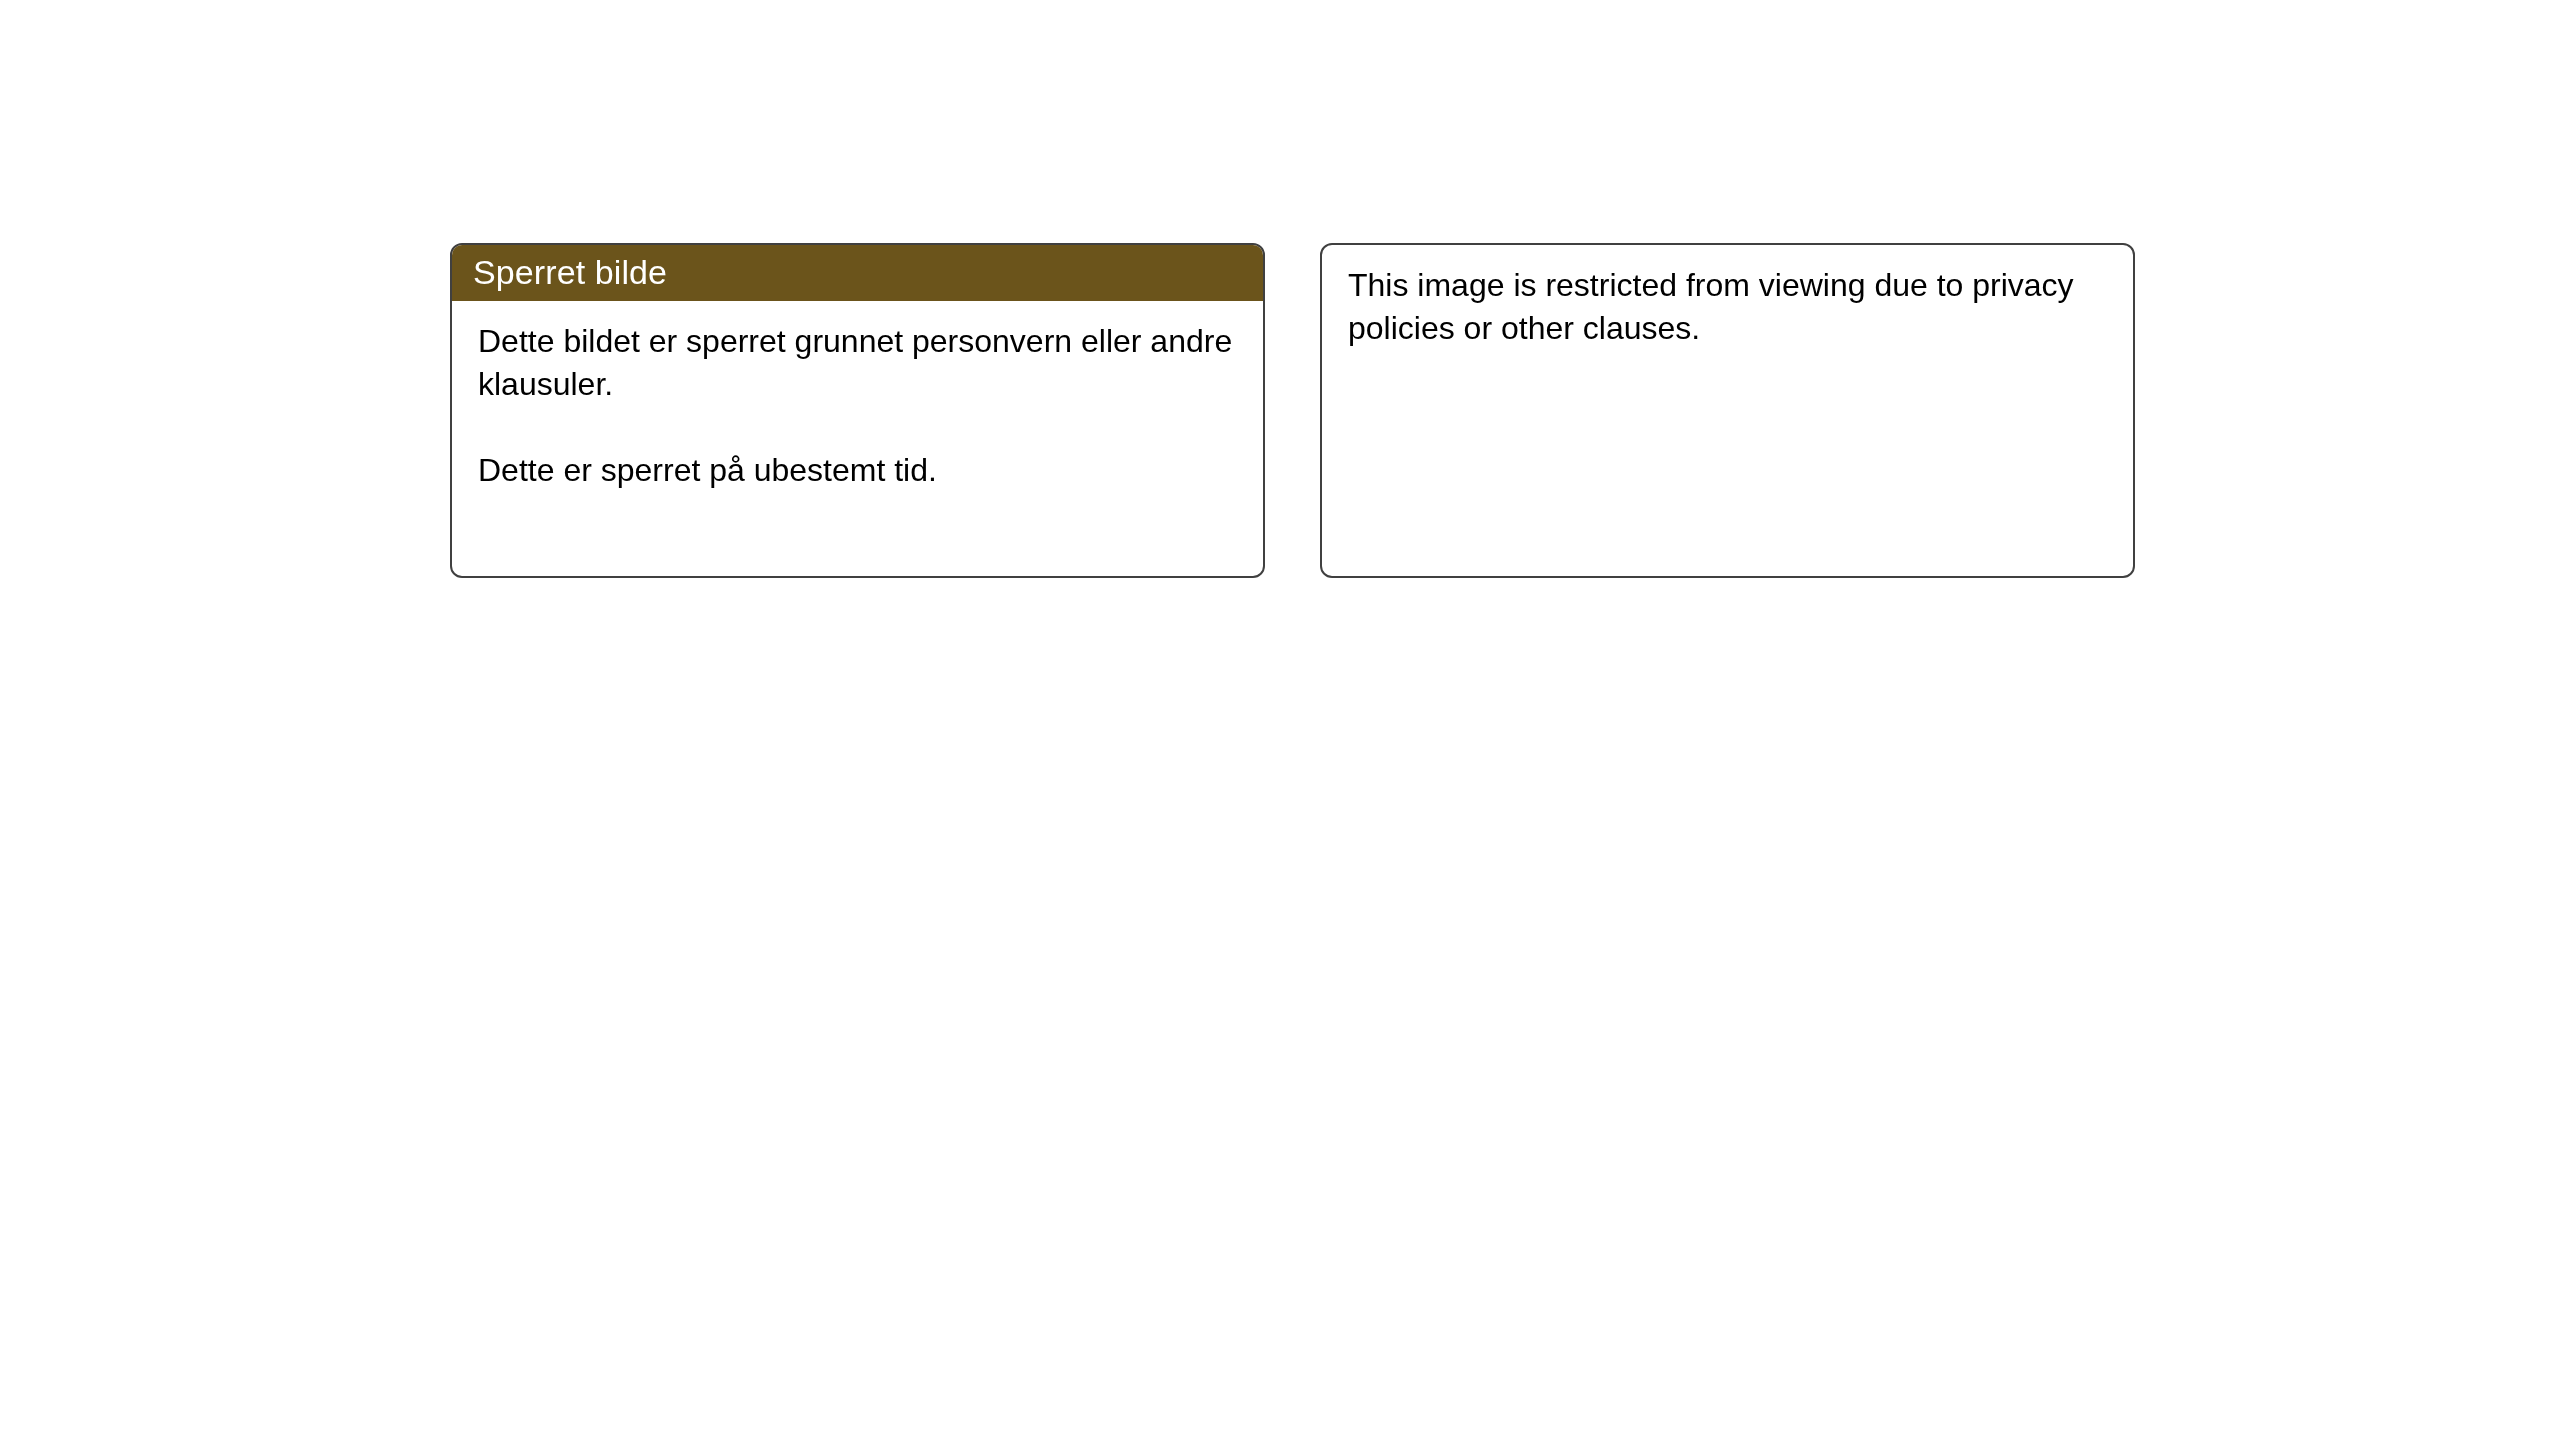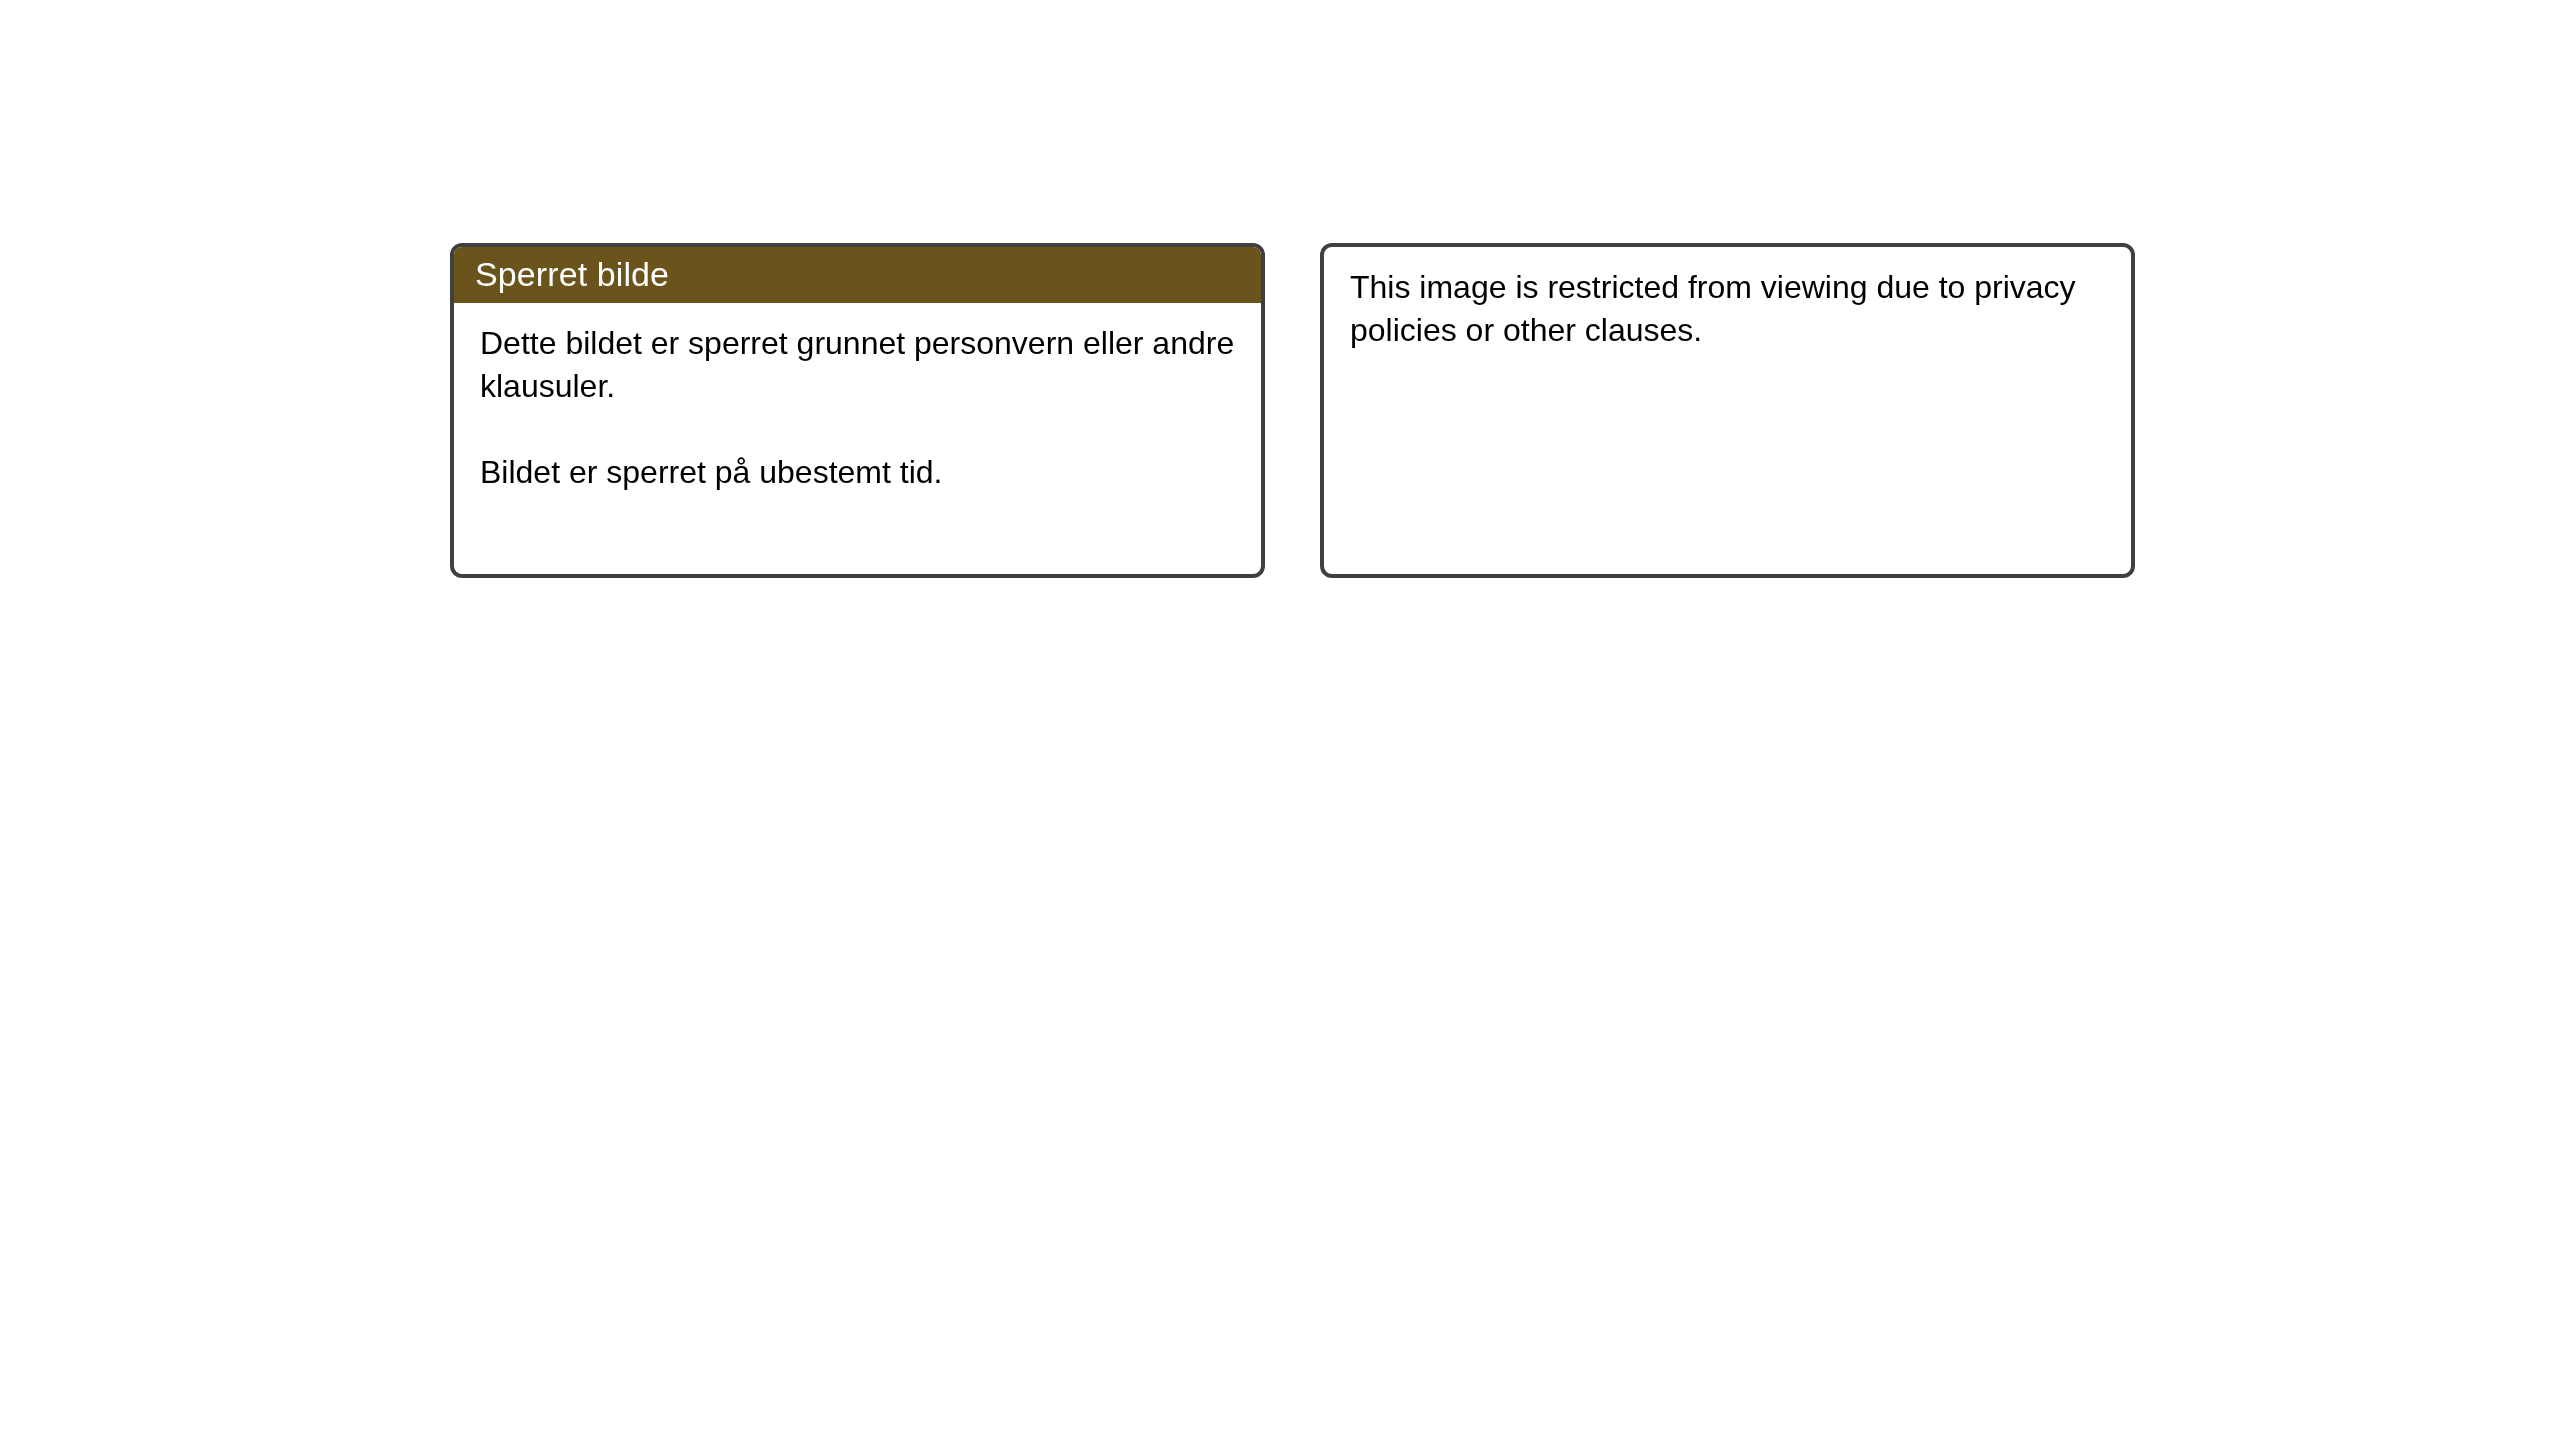--- a/index.html
+++ b/index.html
@@ -24,21 +24,21 @@
   }
 
   
   .notice-panel {
     position: absolute;
     top: 243px;
     width: 815px;
     height: 335px;
     box-sizing: border-box;
     background: #ffffff;
-    border: 4px solid #404040;
+    border: 2px solid #404040;
     border-radius: 12px;
     overflow: hidden;
   }
 
   .panel-norwegian { left: 450px; }
   .panel-english   { left: 1320px; }
 
   .panel-header {
     box-sizing: border-box;
     height: 58px;
@@ -82,21 +82,21 @@
 <body>
 
 <div id="canvas">
 
   <section class="notice-panel panel-norwegian">
     <div class="panel-header">
       <h2 class="panel-title">Sperret bilde</h2>
     </div>
     <div class="panel-body">
       <p class="panel-paragraph">Dette bildet er sperret grunnet personvern eller andre klausuler.</p>
-      <p class="panel-paragraph">Bildet er sperret på ubestemt tid.</p>
+      <p class="panel-paragraph">Dette er sperret på ubestemt tid.</p>
     </div>
   </section>
 
   <section class="notice-panel panel-english">
     <div class="panel-body">
       <p class="panel-paragraph">This image is restricted from viewing due to privacy policies or other clauses.</p>
     </div>
   </section>
 
 </div>

